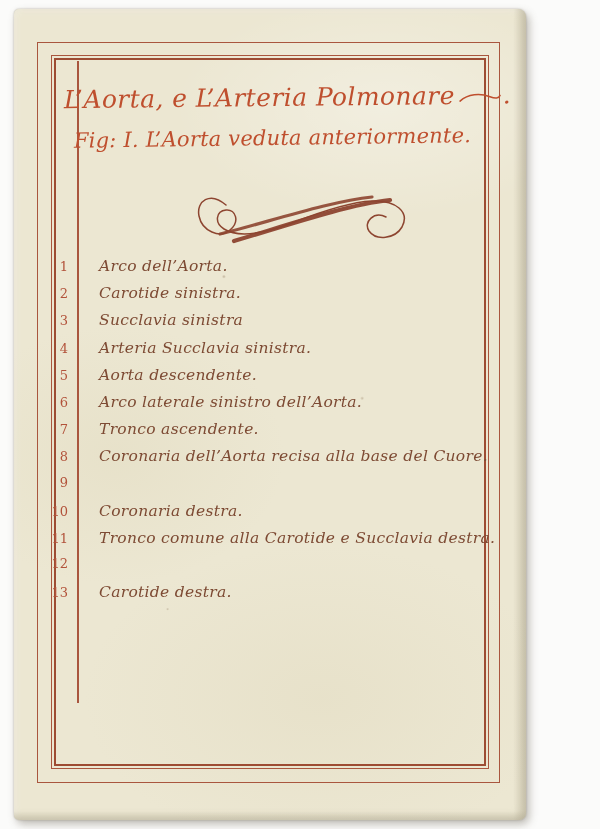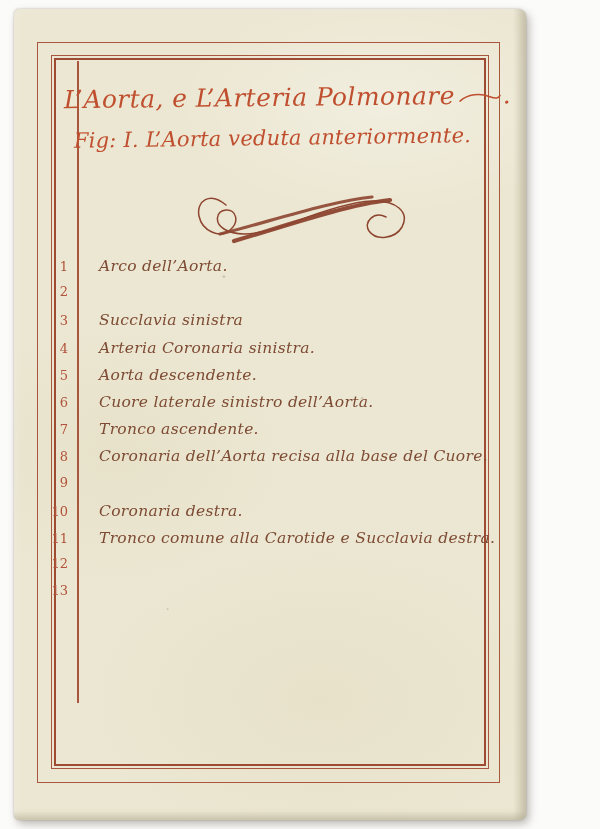--- a/index.html
+++ b/index.html
@@ -178,40 +178,41 @@
   </svg>
 
   <div class="list" id="list">
   <div class="row">
     <span class="num">1</span>
     <span class="txt">Arco dell’Aorta.</span>
   </div>
 
   <div class="row">
     <span class="num">2</span>
+    <span class="txt">Carotide sinistra.</span>
   </div>
 
   <div class="row">
     <span class="num">3</span>
     <span class="txt">Succlavia sinistra</span>
   </div>
 
   <div class="row">
     <span class="num">4</span>
-    <span class="txt">Arteria Coronaria sinistra.</span>
+    <span class="txt">Arteria Succlavia sinistra.</span>
   </div>
 
   <div class="row">
     <span class="num">5</span>
     <span class="txt">Aorta descendente.</span>
   </div>
 
   <div class="row">
     <span class="num">6</span>
-    <span class="txt">Cuore laterale sinistro dell’Aorta.</span>
+    <span class="txt">Arco laterale sinistro dell’Aorta.</span>
   </div>
 
   <div class="row">
     <span class="num">7</span>
     <span class="txt">Tronco ascendente.</span>
   </div>
 
   <div class="row">
     <span class="num">8</span>
     <span class="txt">Coronaria dell’Aorta recisa alla base del Cuore.</span>
@@ -230,16 +231,17 @@
     <span class="num">11</span>
     <span class="txt">Tronco comune alla Carotide e Succlavia destra.</span>
   </div>
 
   <div class="row">
     <span class="num">12</span>
   </div>
 
   <div class="row">
     <span class="num">13</span>
+    <span class="txt">Carotide destra.</span>
   </div>
 </div>
 
 </div>
 
 </body></html>

